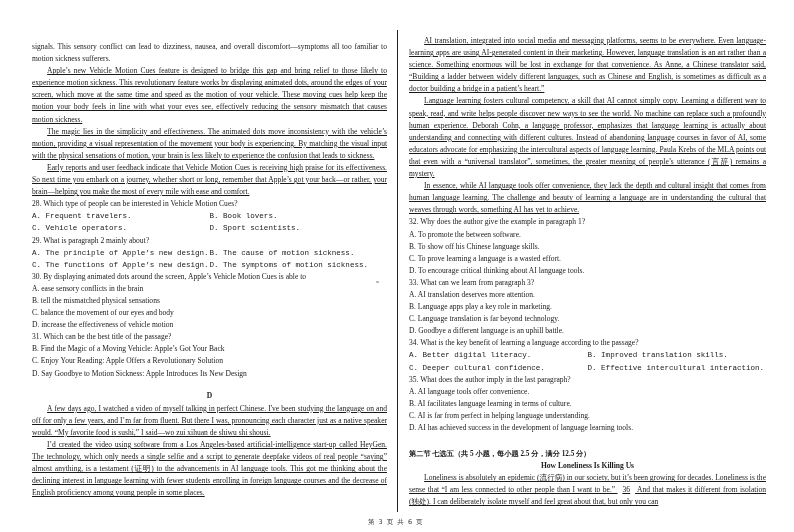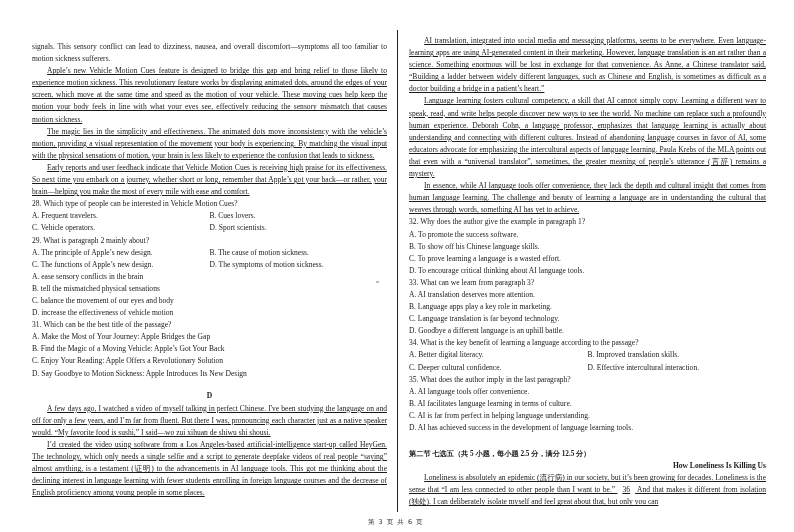--- a/index.html
+++ b/index.html
@@ -12,92 +12,92 @@
   }
   .col { position: absolute; top: 41px; }
   .col-left { left: 32px; width: 355px; }
   .col-right { left: 409px; width: 357px; top: 35px; }
   .divider { position: absolute; left: 397px; top: 30px; width: 1px; height: 482px; background: #222; }
   p { margin: 0; text-align: justify; }
   .indent { text-indent: 2em; text-decoration: underline; }
   .q { margin: 0; }
   .opt { margin: 0; }
   .opt-row { display: flex; }
-  .opt-row .opt { width: 50%; }
+  .opt-row .opt { width: 50%; font-family: Liberation Mono, monospace; }
   .section-letter { text-align: center; font-weight: bold; margin-top: 10px; margin-bottom: 1px; }
   .section-header { font-weight: bold; margin-top: 14px; font-family: Liberation Serif, serif; font-size: 7.2px; }
-  .passage-title { text-align: right; font-weight: bold; }
+  .passage-title { text-align: center; font-weight: bold; }
   .blank { text-decoration: underline; padding: 0 5px; }
   .footer { position: absolute; top: 516px; left: 368px; font-size: 6.5px; color: #333; font-family: "DejaVu Sans", sans-serif; letter-spacing: 1px; text-align: center; }
   .mark { position: absolute; left: 376px; top: 281px; width: 3px; height: 2px; background: #bbb; }
 </style>
 </head>
 <body>
 
 <div class="divider"></div>
 <div class="mark"></div>
 
 <div class="col col-left">
   <p>signals. This sensory conflict can lead to dizziness, nausea, and overall discomfort—symptoms all too familiar to motion sickness sufferers.</p>
   <p class="indent">Apple’s new Vehicle Motion Cues feature is designed to bridge this gap and bring relief to those likely to experience motion sickness. This revolutionary feature works by displaying animated dots, around the edges of your screen, which move at the same time and speed as the motion of your vehicle. These moving cues help keep the motion your body feels in line with what your eyes see, effectively reducing the sensory mismatch that causes motion sickness.</p>
   <p class="indent">The magic lies in the simplicity and effectiveness. The animated dots move inconsistency with the vehicle’s motion, providing a visual representation of the movement your body is experiencing. By matching the visual input with the physical sensations of motion, your brain is less likely to experience the confusion that leads to sickness.</p>
   <p class="indent">Early reports and user feedback indicate that Vehicle Motion Cues is receiving high praise for its effectiveness. So next time you embark on a journey, whether short or long, remember that Apple’s got your back—or rather, your brain—helping you make the most of every mile with ease and comfort.</p>
 
   <div>
     <p class="q">28. Which type of people can be interested in Vehicle Motion Cues?</p>
     <div class="opt-row">
       <p class="opt">A. Frequent travelers.</p>
-      <p class="opt">B. Cues lovers.</p>
+      <p class="opt">B. Book lovers.</p>
     </div>
     <div class="opt-row">
       <p class="opt">C. Vehicle operators.</p>
       <p class="opt">D. Sport scientists.</p>
     </div>
   </div>
 
   <div>
     <p class="q">29. What is paragraph 2 mainly about?</p>
     <div class="opt-row">
       <p class="opt">A. The principle of Apple’s new design.</p>
       <p class="opt">B. The cause of motion sickness.</p>
     </div>
     <div class="opt-row">
       <p class="opt">C. The functions of Apple’s new design.</p>
       <p class="opt">D. The symptoms of motion sickness.</p>
     </div>
   </div>
 
   <div>
+    <p class="q">30. By displaying animated dots around the screen, Apple’s Vehicle Motion Cues is able to</p>
     <p class="opt">A. ease sensory conflicts in the brain</p>
     <p class="opt">B. tell the mismatched physical sensations</p>
     <p class="opt">C. balance the movement of our eyes and body</p>
     <p class="opt">D. increase the effectiveness of vehicle motion</p>
   </div>
 
   <div>
     <p class="q">31. Which can be the best title of the passage?</p>
-    <p class="opt">A. Make the Most of Your Journey: Apple Bridges the Gap</p>
     <p class="opt">B. Find the Magic of a Moving Vehicle: Apple’s Got Your Back</p>
     <p class="opt">C. Enjoy Your Reading: Apple Offers a Revolutionary Solution</p>
     <p class="opt">D. Say Goodbye to Motion Sickness: Apple Introduces Its New Design</p>
   </div>
 
   <p class="section-letter">D</p>
   <p class="indent">A few days ago, I watched a video of myself talking in perfect Chinese. I've been studying the language on and off for only a few years, and I’m far from fluent. But there I was, pronouncing each character just as a native   speaker would. “My favorite food is sushi,” I said—wo zui xihuan de shiwu shi shousi.</p>
   <p class="indent">I’d created the video using software from a Los Angeles-based artificial-intelligence start-up called HeyGen. The technology, which only needs a single selfie and a script to generate deepfake videos of real people “saying” almost anything, is a testament (证明) to the advancements in AI language tools. This got me thinking about the declining interest in language learning with fewer students enrolling in foreign language courses and the decrease of English proficiency among young people in some places.</p>
 </div>
 
 <div class="col col-right">
   <p class="indent">AI translation, integrated into social media and messaging platforms, seems to be everywhere. Even language-learning apps are using AI-generated content in their marketing. However, language translation is an art rather than a science. Something enormous will be lost in exchange for that convenience. As Anne, a Chinese translator said, “Building a ladder between widely different languages, such as Chinese and English, is sometimes as difficult as a doctor building a bridge in a patient’s heart.”</p>
   <p class="indent">Language learning fosters cultural competency, a skill that AI cannot simply copy. Learning a different way to speak, read, and write helps people discover new ways to see the world. No machine can replace such a profoundly human experience. Deborah Cohn, a language professor, emphasizes that language learning is actually about understanding and connecting with different cultures. Instead of abandoning language courses in favor of AI, some educators advocate for emphasizing the intercultural aspects of language learning. Paula Krebs of the MLA points out that even with a “universal translator”, sometimes, the greater meaning of people’s utterance (言辞) remains a mystery.</p>
   <p class="indent">In essence, while AI language tools offer convenience, they lack the depth and cultural insight that comes from human language learning. The challenge and beauty of learning a language are in understanding the cultural that weaves through words, something AI has yet to achieve.</p>
 
   <div>
     <p class="q">32. Why does the author give the example in paragraph 1?</p>
-    <p class="opt">A. To promote the success software.</p>
+    <p class="opt">A. To promote the between software.</p>
     <p class="opt">B. To show off his Chinese language skills.</p>
     <p class="opt">C. To prove learning a language is a wasted effort.</p>
     <p class="opt">D. To encourage critical thinking about AI language tools.</p>
   </div>
 
   <div>
     <p class="q">33. What can we learn from paragraph 3?</p>
     <p class="opt">A. AI translation deserves more attention.</p>
     <p class="opt">B. Language apps play a key role in marketing.</p>
     <p class="opt">C. Language translation is far beyond technology.</p>

